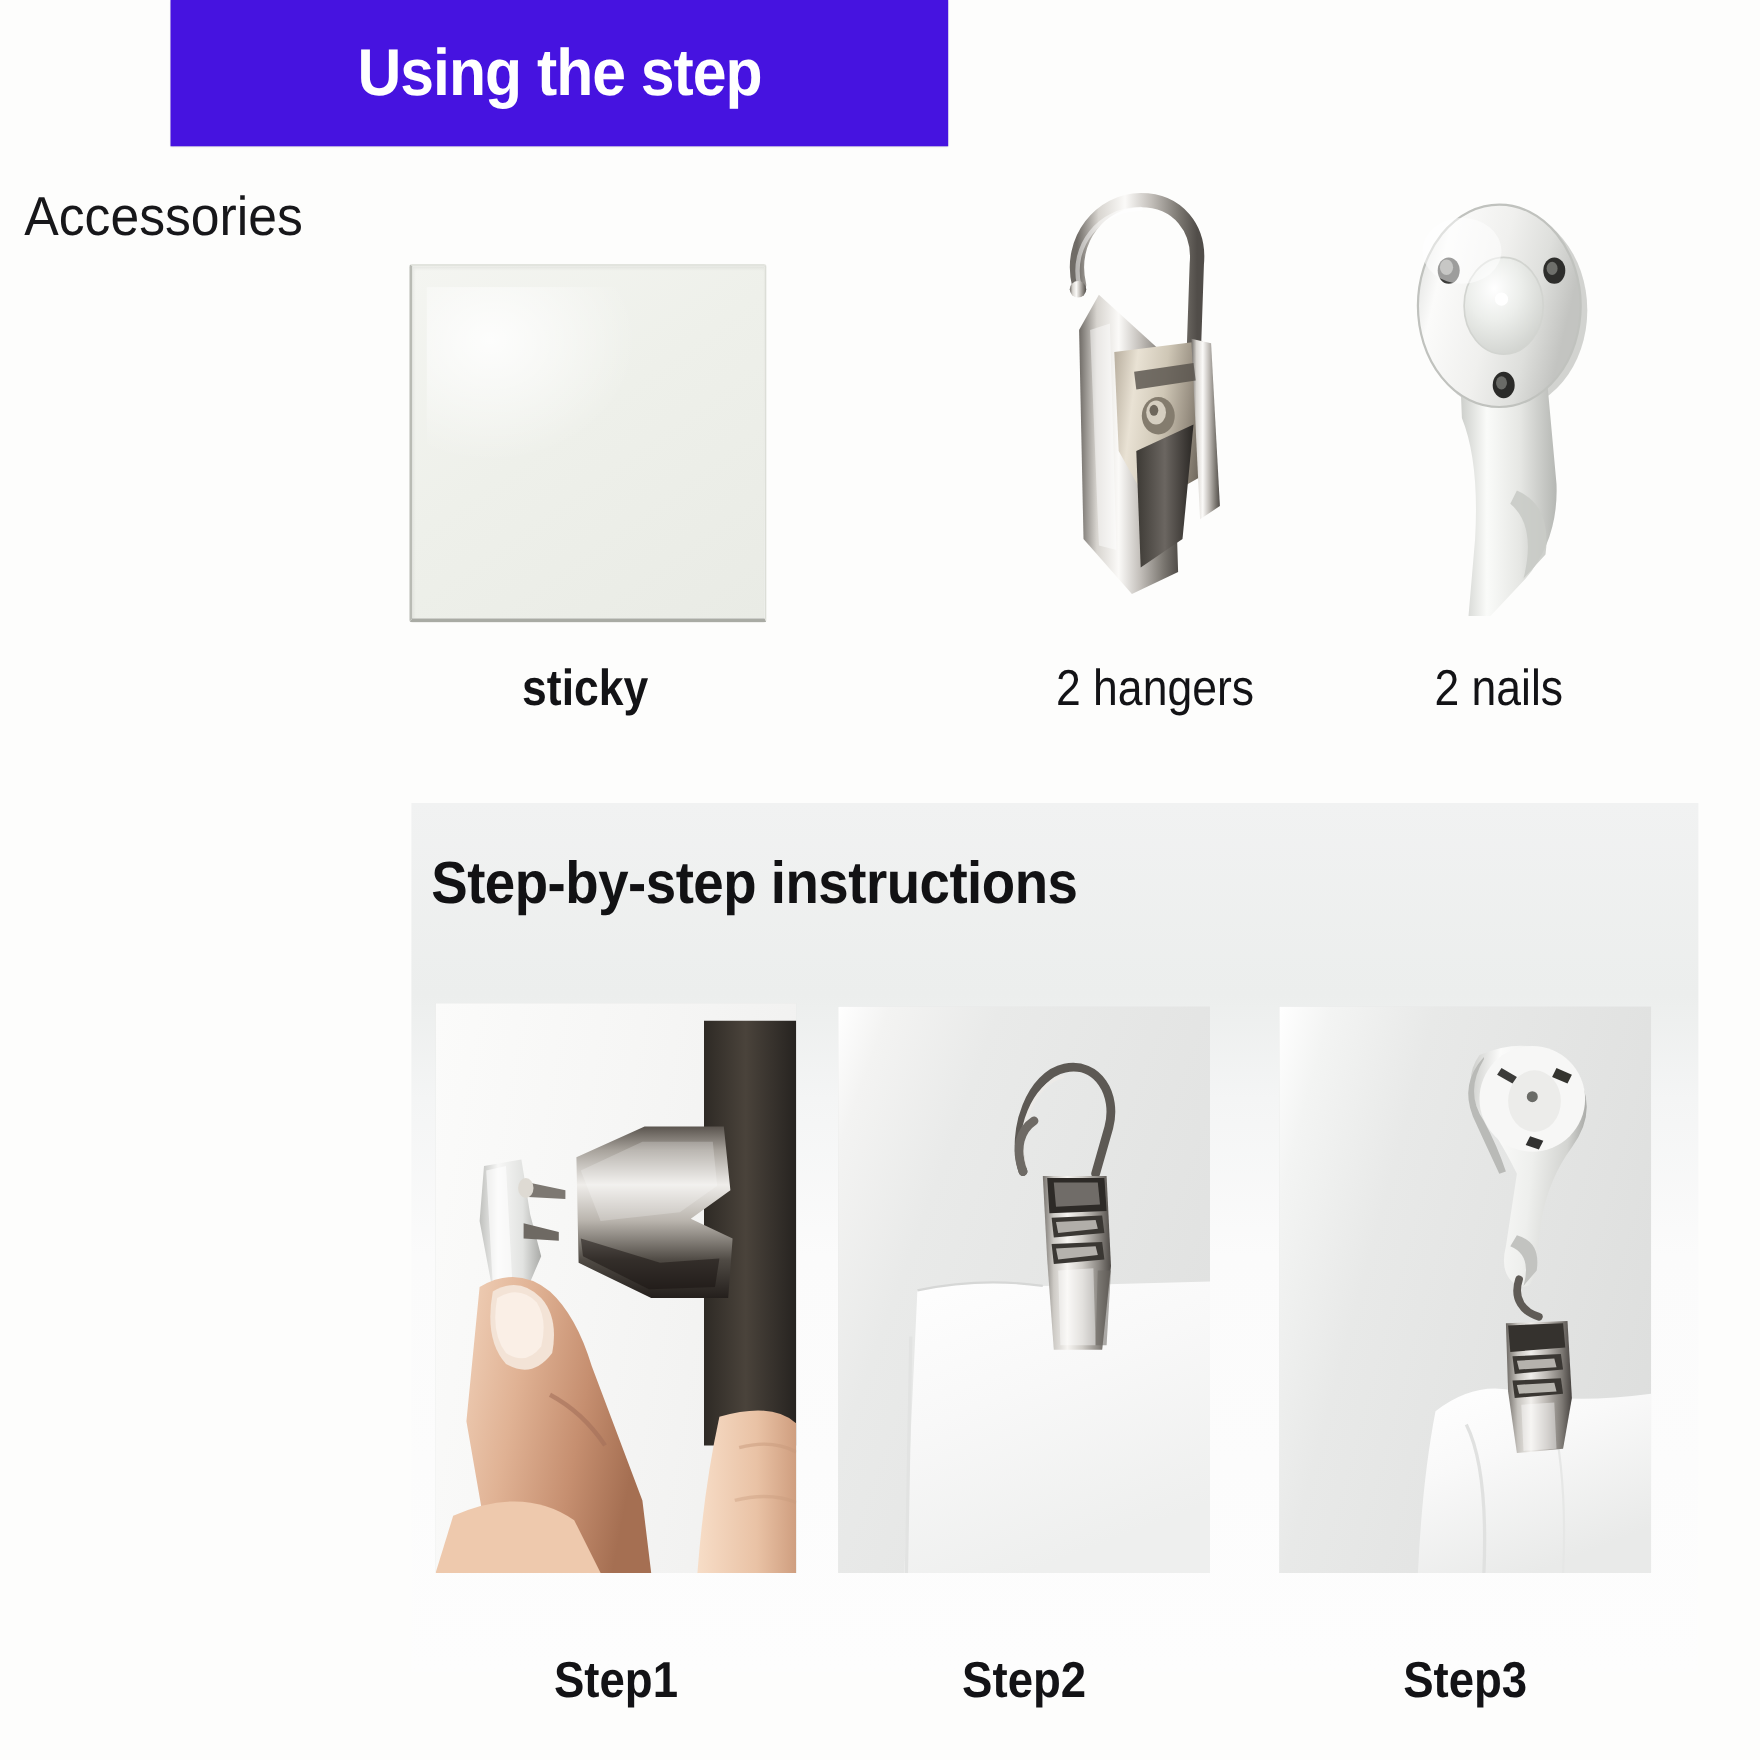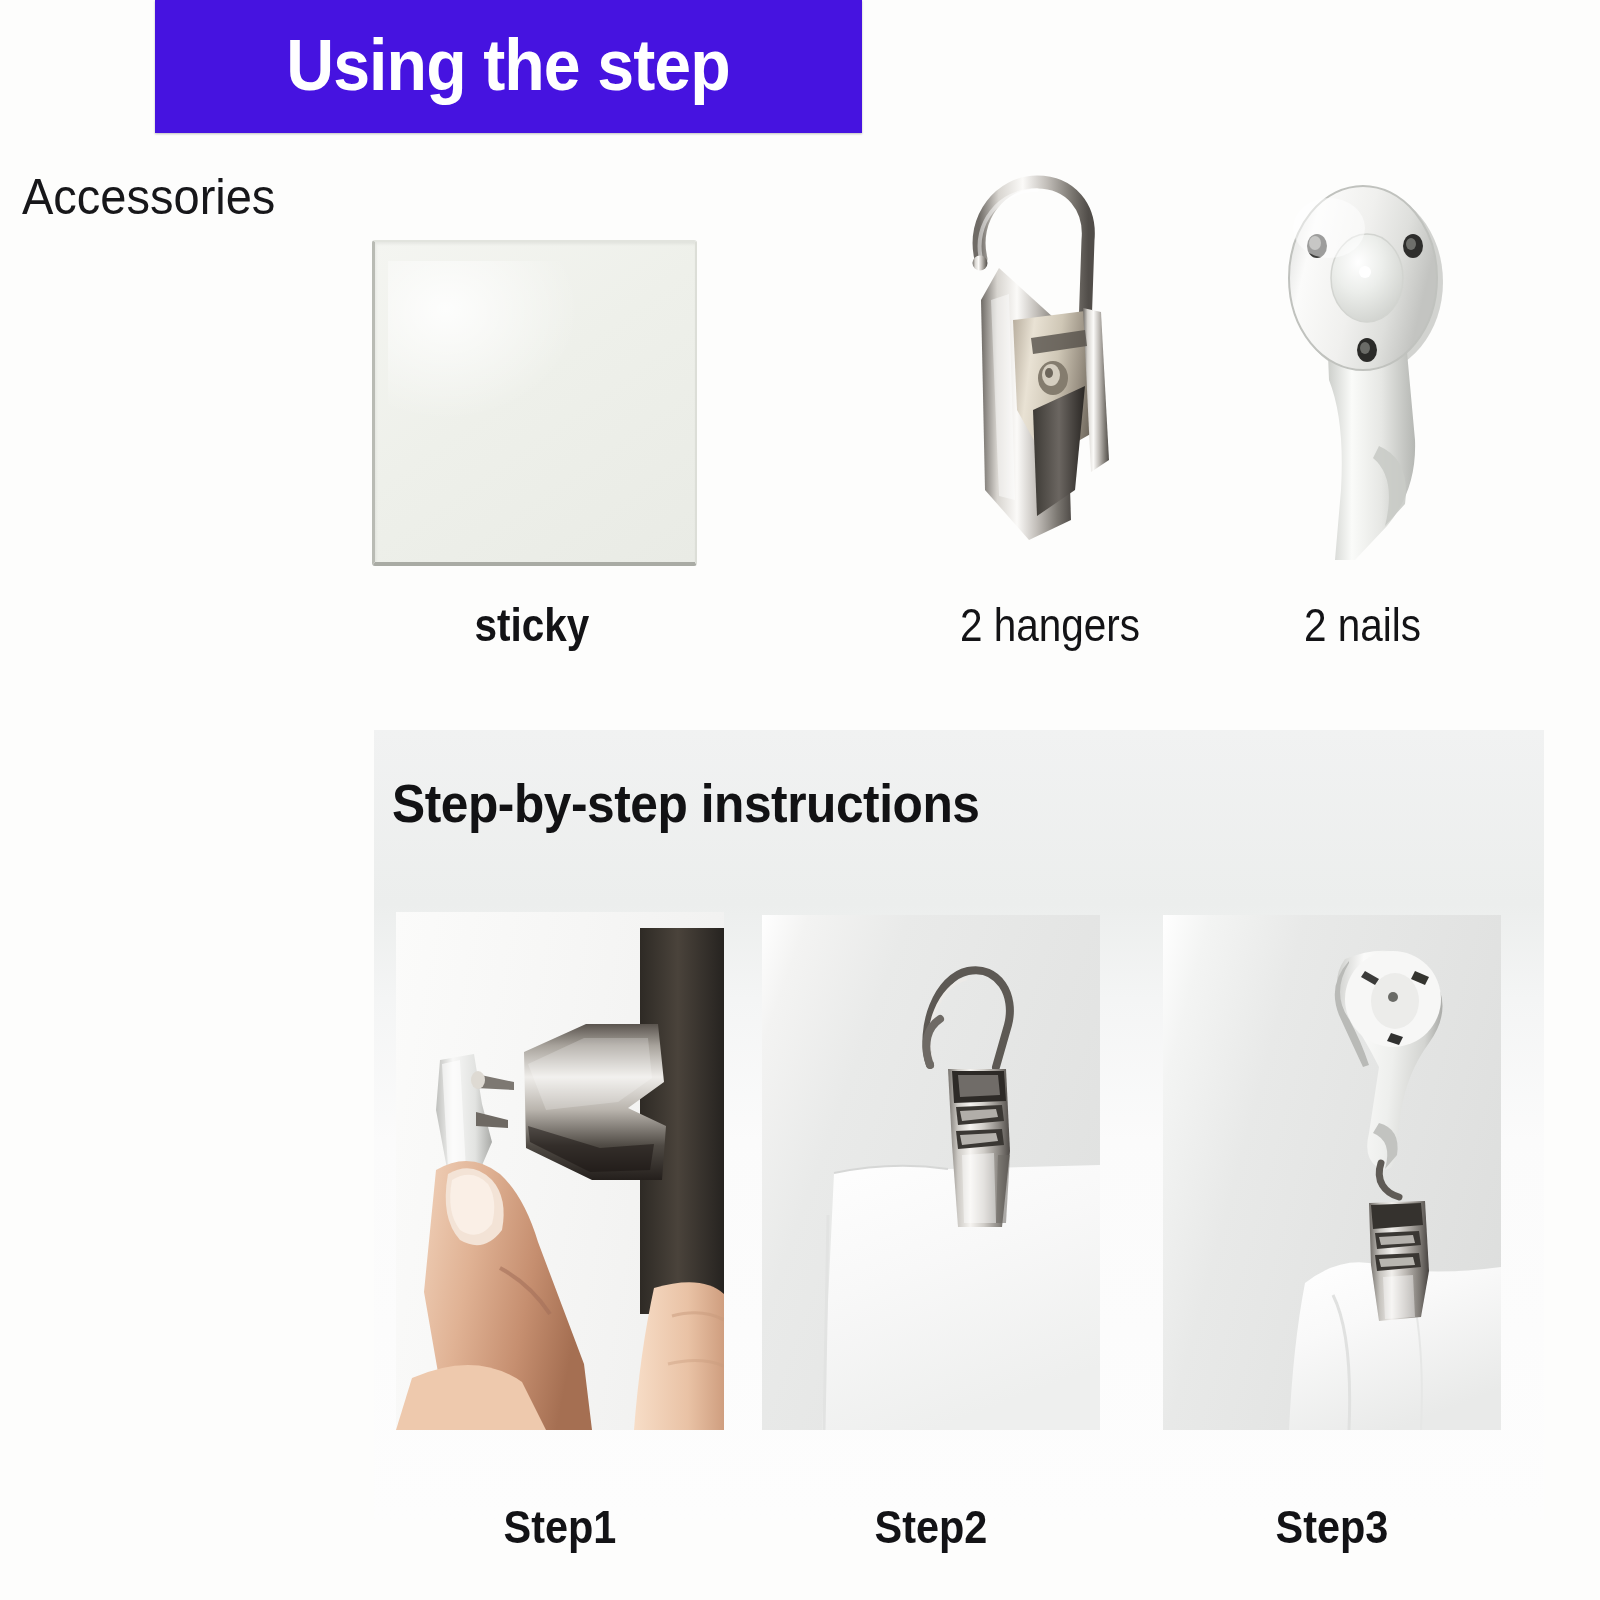--- a/index.html
+++ b/index.html
@@ -27,21 +27,21 @@
     box-shadow: 0 1px 2px rgba(0,0,0,0.25);
   }
   #title-text {
     position: absolute;
     left: 0; right: 0;
     top: 50%;
     transform: translateY(-52%);
     text-align: center;
     color: #ffffff;
     font-family: "Liberation Sans Narrow", "Liberation Sans", sans-serif;
-    font-size: 72px;
+    font-size: 60px;
     font-weight: bold;
     letter-spacing: -1px;
     transform-origin: center;
     white-space: nowrap;
   }
   #title-text span {
     display: inline-block;
     transform: scaleX(0.92);
   }
 

